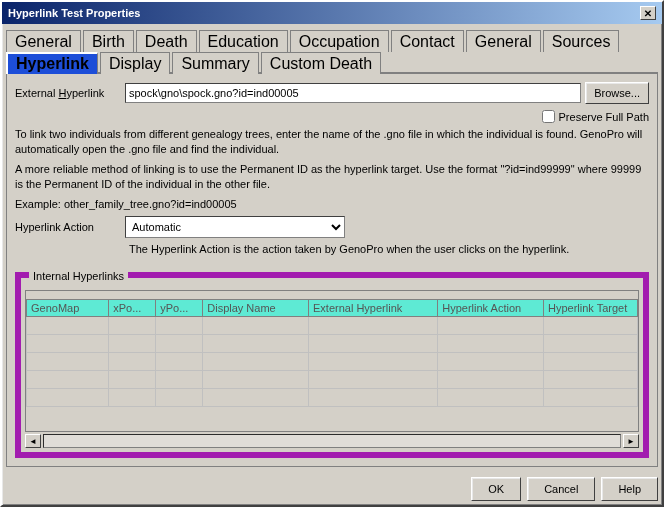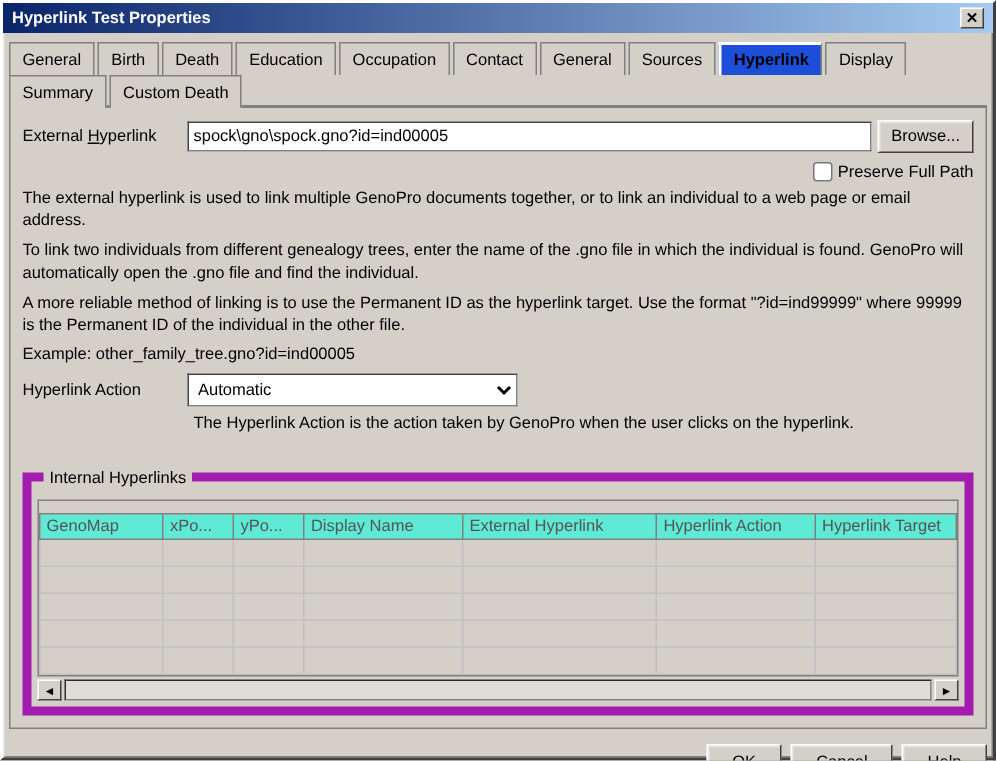--- a/index.html
+++ b/index.html
@@ -60,21 +60,21 @@
       border-bottom: 2px solid #808080;
       margin-bottom: 0;
     }
     .tab {
       padding: 2px 8px;
       background: #d4d0c8;
       border: 1px solid #808080;
       border-bottom: none;
       margin-right: 2px;
       cursor: pointer;
-      font-size: 11px;
+      font-size: 16px;
       position: relative;
       top: 2px;
       height: 22px;
       display: flex;
       align-items: center;
     }
     .tab.active {
       background: #1d4ed8;
       border-top: 2px solid #ffffff;
       border-left: 2px solid #ffffff;
@@ -285,32 +285,31 @@
         <input type="text" class="text-input" value="spock\gno\spock.gno?id=ind00005" style="">
         <button class="browse-btn">Browse...</button>
       </div>
       <div style="display:flex; justify-content:flex-end; margin-bottom:4px;align-items:center;">
         <label class="checkbox-label">
           <input type="checkbox" style="">
           <span>Preserve Full Path</span>
         </label>
       </div>
 
-      <div class="info-text">The external hyperlink is used to link multiple GenoPro documents together, or to link an individual to a web page or email address.</div>
       <div class="info-text">To link two individuals from different genealogy trees, enter the name of the .gno file in which the individual is found.  GenoPro will automatically open the .gno file and find the individual.</div>
       <div class="info-text">A more reliable method of linking is to use the Permanent ID as the hyperlink target.  Use the format "?id=ind99999" where 99999 is the Permanent ID of the individual in the other file.</div>
       <div class="info-text">Example: other_family_tree.gno?id=ind00005</div>
 
       <div class="dropdown-row">
         <span class="dropdown-label">Hyperlink Action</span>
         <select class="dropdown-select">
           <option>Automatic</option>
         </select>
       </div>
-      <div style="margin-left: 114px; margin-bottom: 21px;">
+      <div style="margin-left: 114px; margin-bottom: 11px;">
         <span class="info-text">The Hyperlink Action is the action taken by GenoPro when the user clicks on the hyperlink.</span>
       </div>
 
 
       <div class="group-box">
         <span class="group-box-title">Internal Hyperlinks</span>
         <div class="table-wrapper">
           <table class="inner-table">
             <thead>
               <tr>

